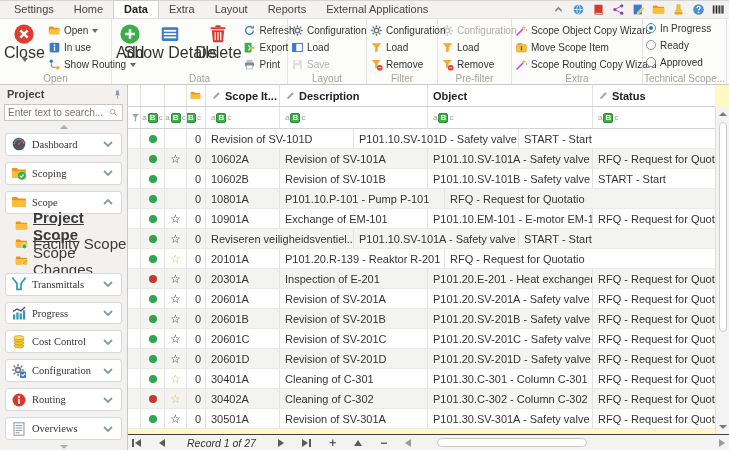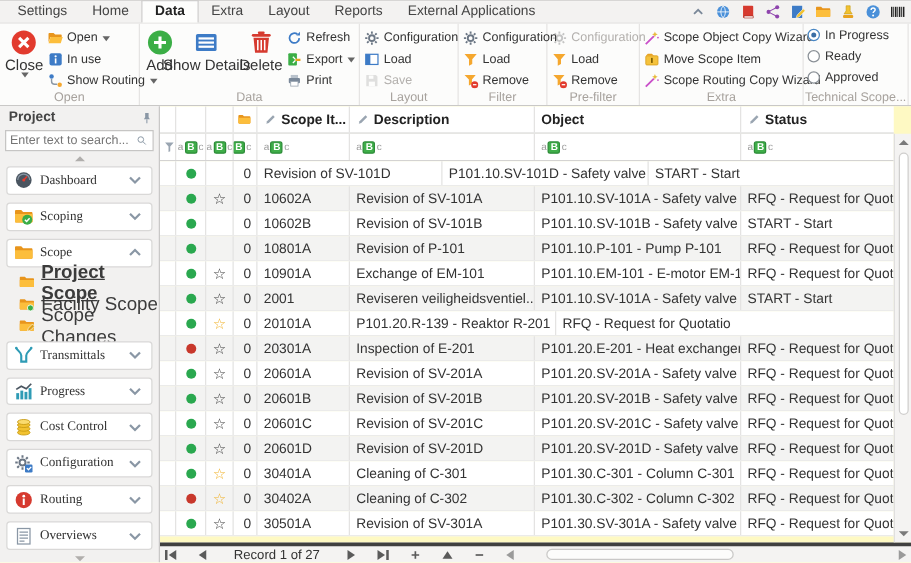--- a/index.html
+++ b/index.html
@@ -16,21 +16,21 @@
   .qic { width:13px; height:13px; display:inline-flex; }
   .qic svg { width:13px; height:13px; }
 
   
   .ribbon { height:66px; background:#fcfcfb; display:flex; border-bottom:1px solid #c9c8c7; }
   .rgroup { display:flex; flex-direction:column; border-right:1px solid #e5e4e3; padding-top:2px; }
   .rbody { flex:1; display:flex; align-items:flex-start; padding:1px 3px; gap:2px; }
   .rcaption { height:13px; text-align:center; color:#a7a29d; font-size:10px; line-height:12px; }
   .bigbtn { display:flex; flex-direction:column; align-items:center; width:46px; padding:1px 1px; cursor:default; }
   .bigbtn .ic.big, .bigbtn .ic.big svg { width:22px; height:22px; }
-  .bigbtn .blabel { font-size:12px; color:#333; text-align:center; line-height:11px; margin-top:2px; white-space:nowrap; }
+  .bigbtn .blabel { font-size:16px; color:#333; text-align:center; line-height:11px; margin-top:2px; white-space:nowrap; }
   .smallcol { display:flex; flex-direction:column; justify-content:flex-start; gap:2px; padding-top:1px; }
   .sbtn { display:flex; align-items:center; gap:3px; height:15px; white-space:nowrap; cursor:default; }
   .sbtn .ic, .sbtn .ic svg { width:13px; height:13px; }
   .sbtn .slabel { font-size:10px; color:#333; }
   .sbtn.disabled .slabel { color:#b3b0ad; }
   .sbtn.disabled .ic { opacity:.4; filter:grayscale(1); }
   .dd { width:0; height:0; border-left:3px solid transparent; border-right:3px solid transparent; border-top:4px solid #666; margin-left:1px; }
   .radiorow { display:flex; gap:4px; height:15px; }
   .radio { width:10px; height:10px; border-radius:50%; border:1px solid #8b9197; background:#fff; position:relative; }
   .radio.sel { border-color:#4a87c4; }
@@ -84,21 +84,21 @@
   .ic, .ic svg { display:inline-flex; }
   .hic, .hic svg { width:11px; height:11px; }
 
   
   .vscroll { position:absolute; right:0; top:22px; bottom:0; width:14px; background:#f4f3f2; border-left:1px solid #e0dfde; display:flex; flex-direction:column; align-items:center; }
   .vsb { height:14px; display:flex; align-items:center; justify-content:center; }
   .vthumb { width:8px; flex:none; height:210px; margin-top:1px; background:#fff; border:1px solid #cfcecd; border-radius:4px; }
   .vspace { flex:1; }
 
   
-  .recordbar { height:16px; background:#f4f3f2; border-top:3px solid #404040; display:flex; align-items:center; padding:0 4px; gap:18px; }
+  .recordbar { height:16px; background:#f4f3f2; border-top:1px solid #404040; display:flex; align-items:center; padding:0 4px; gap:18px;font-style:italic; }
   .navg { display:inline-flex; align-items:center; gap:1px; cursor:default; }
   .tri-l{width:0;height:0;border-top:4px solid transparent;border-bottom:4px solid transparent;border-right:6px solid #5a5a5a;}
   .tri-r{width:0;height:0;border-top:4px solid transparent;border-bottom:4px solid transparent;border-left:6px solid #5a5a5a;}
   .tri-u{width:0;height:0;border-left:4px solid transparent;border-right:4px solid transparent;border-bottom:6px solid #5a5a5a;}
   .bar{width:2px;height:8px;background:#5a5a5a;}
   .reclabel { color:#333; font-size:10.5px; margin:0 4px; }
   .plus,.minus { font-size:12px; color:#5a5a5a; font-weight:bold; line-height:10px; }
   .hscroll { flex:1; height:11px; display:flex; align-items:center; margin-left:8px; }
   .hthumb { width:150px; height:9px; background:#fcfcfb; border:1px solid #c9c8c7; border-radius:5px; }
   .hsp { flex:1; }
@@ -785,21 +785,20 @@
               <div class="gc c-status">START - Start</div>
             </div>
             <div class="gr grow alt">
               <div class="gc c-ind"></div>
               <div class="gc c-dot">
                 <span class="dot green"></span>
               </div>
               <div class="gc c-star"></div>
               <div class="gc c-num">0</div>
               <div class="gc c-id">10801A</div>
-              <div class="gc c-desc">Revision of P-101</div>
               <div class="gc c-obj">P101.10.P-101 - Pump P-101</div>
               <div class="gc c-status">RFQ - Request for Quotatio</div>
             </div>
             <div class="gr grow">
               <div class="gc c-ind"></div>
               <div class="gc c-dot">
                 <span class="dot green"></span>
               </div>
               <div class="gc c-star">
                 <span class="star gray">☆</span>
@@ -812,21 +811,20 @@
             </div>
             <div class="gr grow alt">
               <div class="gc c-ind"></div>
               <div class="gc c-dot">
                 <span class="dot green"></span>
               </div>
               <div class="gc c-star">
                 <span class="star gray">☆</span>
               </div>
               <div class="gc c-num">0</div>
-              <div class="gc c-id">2001</div>
               <div class="gc c-desc">Reviseren veiligheidsventiel...</div>
               <div class="gc c-obj">P101.10.SV-101A - Safety valve SV-101A</div>
               <div class="gc c-status">START - Start</div>
             </div>
             <div class="gr grow">
               <div class="gc c-ind"></div>
               <div class="gc c-dot">
                 <span class="dot green"></span>
               </div>
               <div class="gc c-star">

